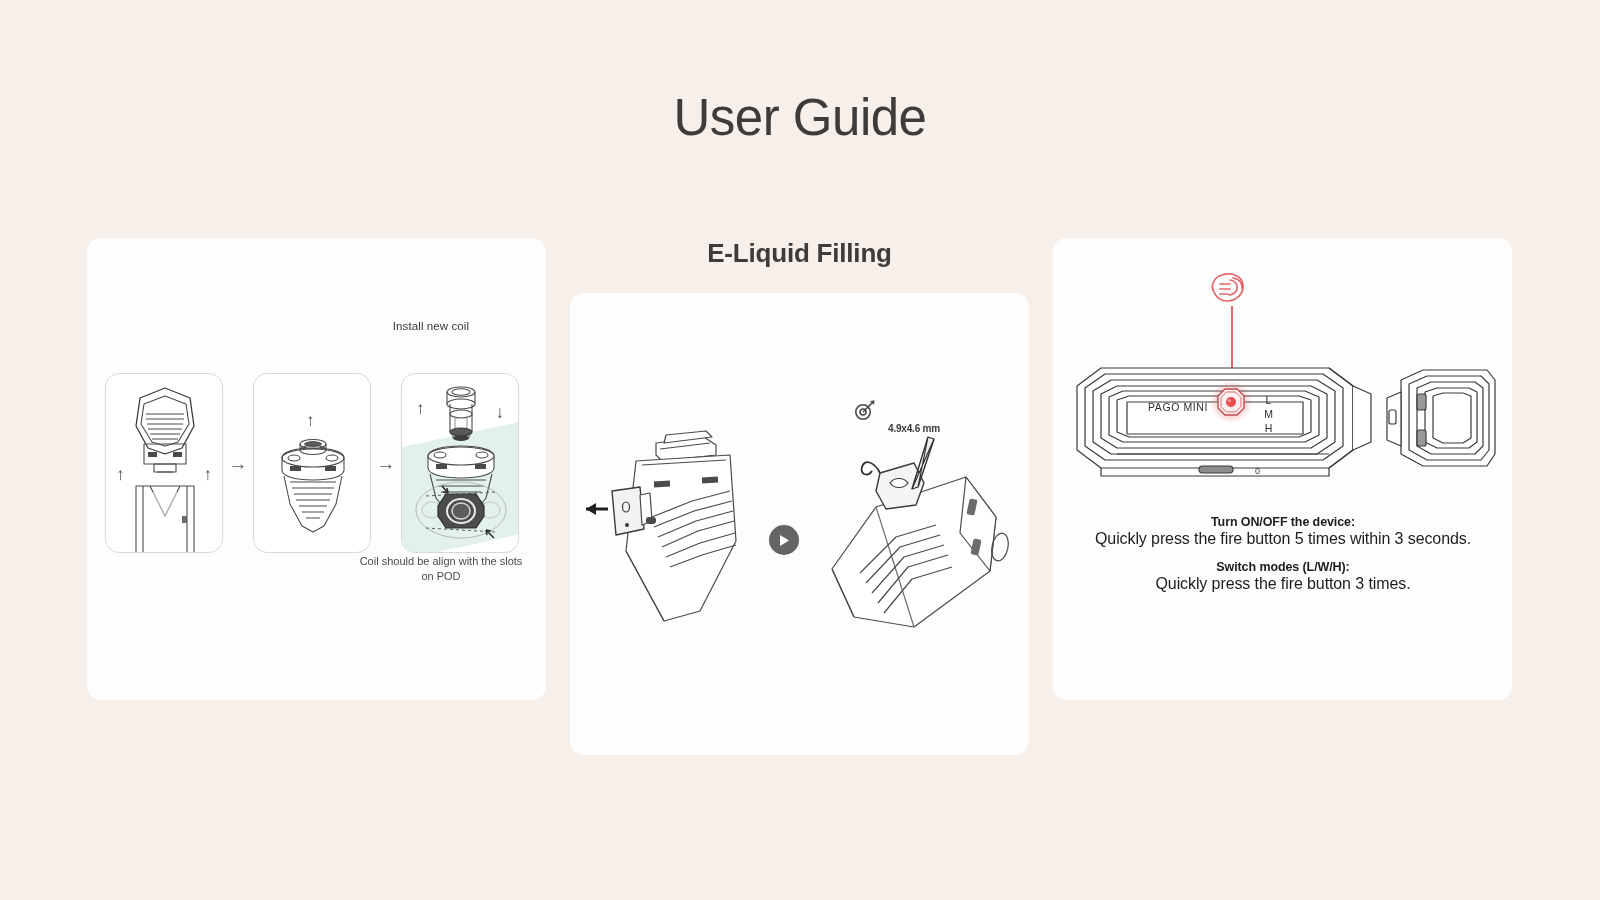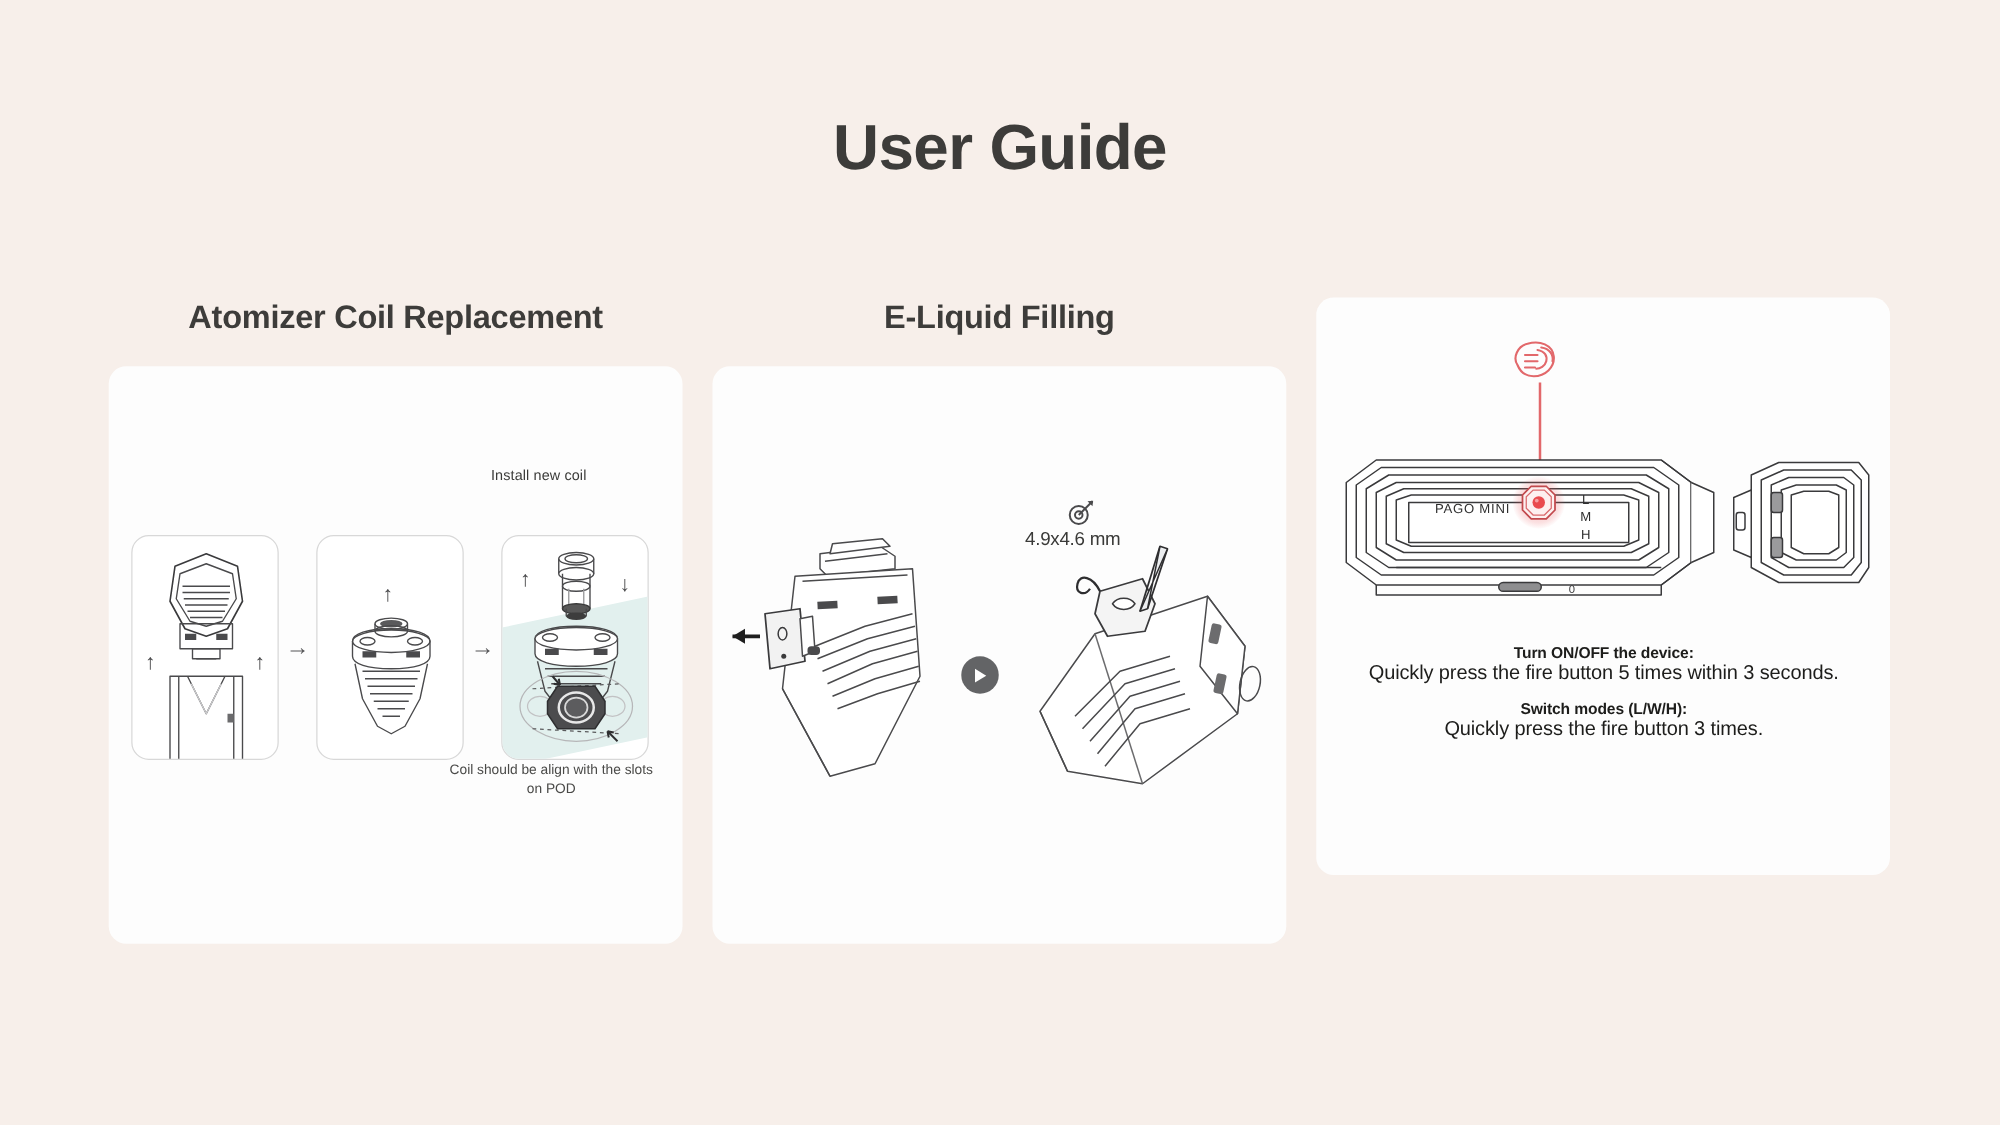--- a/index.html
+++ b/index.html
@@ -24,21 +24,21 @@
   }
 
   
   .page-title {
     position: absolute;
     top: 88px;
     left: 0;
     width: 1600px;
     text-align: center;
     font-size: 51px;
-    font-weight: bold;
+    font-weight: normal;
     letter-spacing: -0.5px;
     color: #3d3c3a;
   }
 
   
   .sections {
     position: absolute;
     top: 238px;
     left: 82px;
     width: 1436px;
@@ -167,23 +167,23 @@
     background: #636466;
     display: flex;
     align-items: center;
     justify-content: center;
   }
   .p2-dim {
     position: absolute;
     left: 250px;
     top: 130px;
     width: 120px;
-    text-align: left;
-    font-size: 15px;
-    font-weight: normal;
+    text-align: right;
+    font-size: 10px;
+    font-weight: bold;
     color: #3a3a38;
     letter-spacing: -0.2px;
   }
   .p2-dim-icon {
     position: absolute;
     left: 283px;
     top: 105px;
     width: 24px;
     height: 24px;
   }
@@ -265,21 +265,20 @@
 </head>
 <body>
 
 <div class="page">
 
   <div class="page-title">User Guide</div>
 
   <div class="sections">
 
     <div class="section">
-      <div class="section-title">Atomizer Coil Replacement</div>
 
       <div class="card">
 
         <div class="caption-top">Install new coil</div>
 
         <div class="p1-row">
 
           <div class="step-box">
             <span class="up-arrow" style="left:10px; top:92px;">↑</span>
             <span class="up-arrow" style="right:10px; top:92px;">↑</span>

